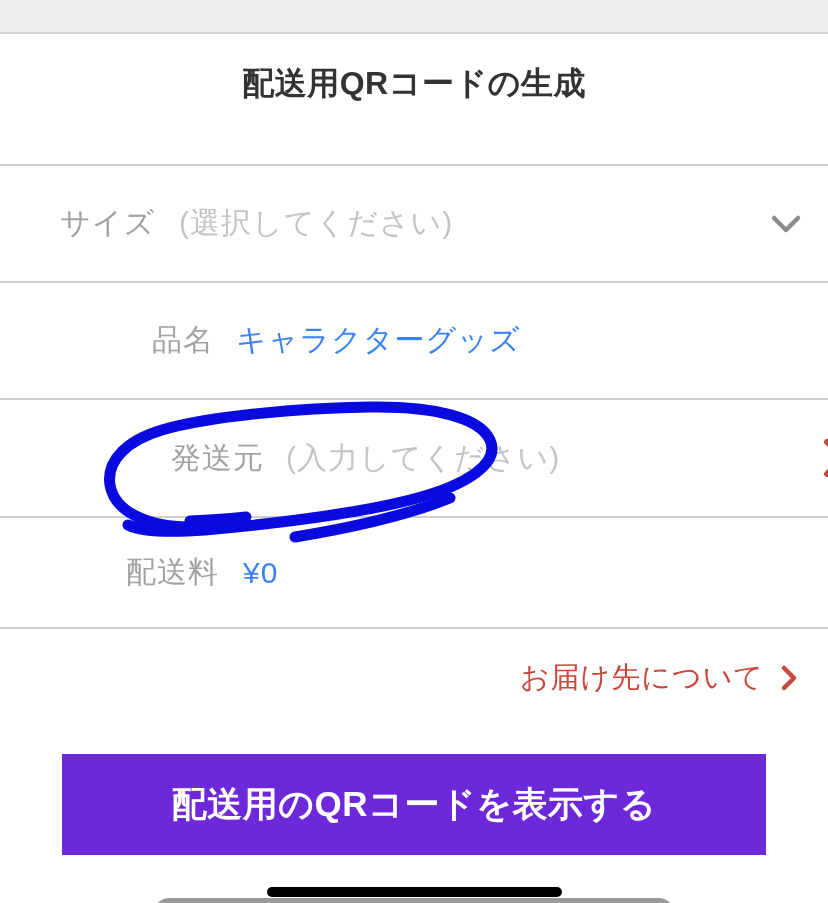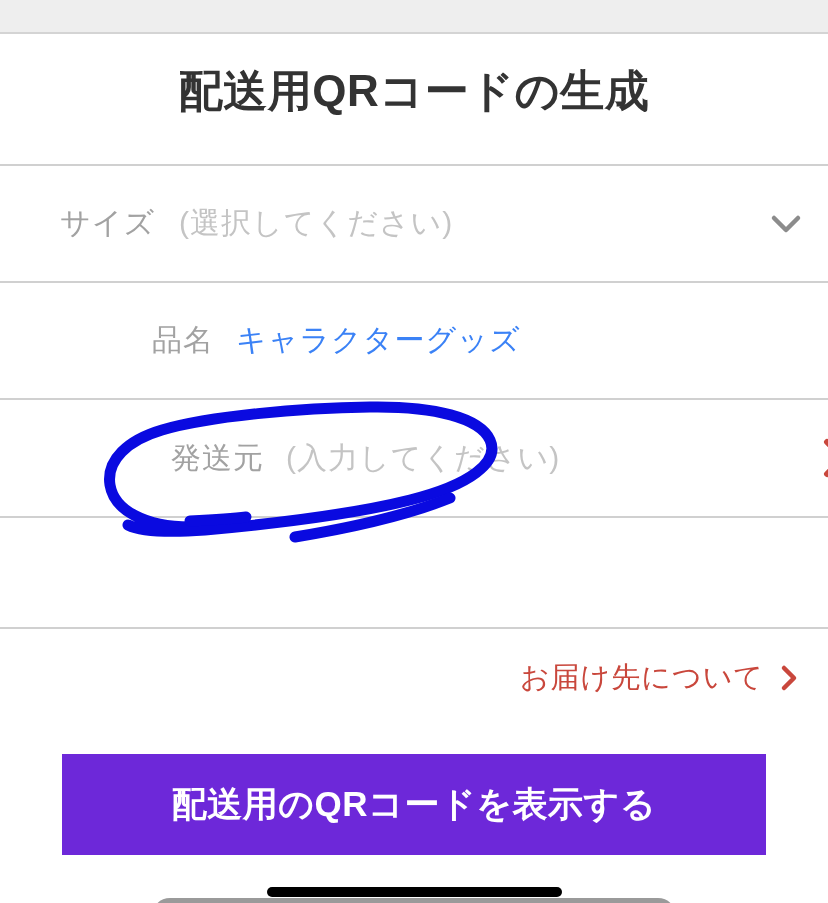--- a/index.html
+++ b/index.html
@@ -37,21 +37,21 @@
     box-sizing: border-box;
   }
 
   
   .page-title {
     position: absolute;
     left: 0;
     top: 62px;
     width: 828px;
     text-align: center;
-    font-size: 44px;
+    font-size: 32px;
     font-weight: 700;
     color: #333333;
     letter-spacing: 0.5px;
     white-space: nowrap;
   }
 
   
   .divider {
     position: absolute;
     left: 0;
@@ -235,20 +235,24 @@
   <div class="row row-sender">
     <span class="row-label">発送元</span>
     <span class="row-placeholder">(入力してください)</span>
     <span class="chevron-right">
       <svg width="40" height="46" viewBox="0 0 40 46" aria-hidden="true">
         <path d="M13 7 L29 23 L13 39" fill="none" stroke="#c9473c" stroke-width="6" stroke-linecap="round" stroke-linejoin="round"></path>
       </svg>
     </span>
   </div>
 
+  <div class="row row-fee">
+    <span class="row-label">配送料</span>
+    <span class="row-value">¥0</span>
+  </div>
 
   <div class="dest-link">
     <span class="dest-link-text">お届け先について</span>
     <span class="dest-link-chevron">
       <svg width="22" height="30" viewBox="0 0 22 30" aria-hidden="true">
         <path d="M6 5 L16 15 L6 25" fill="none" stroke="#c9473c" stroke-width="4.5" stroke-linecap="round" stroke-linejoin="round"></path>
       </svg>
     </span>
   </div>
 

